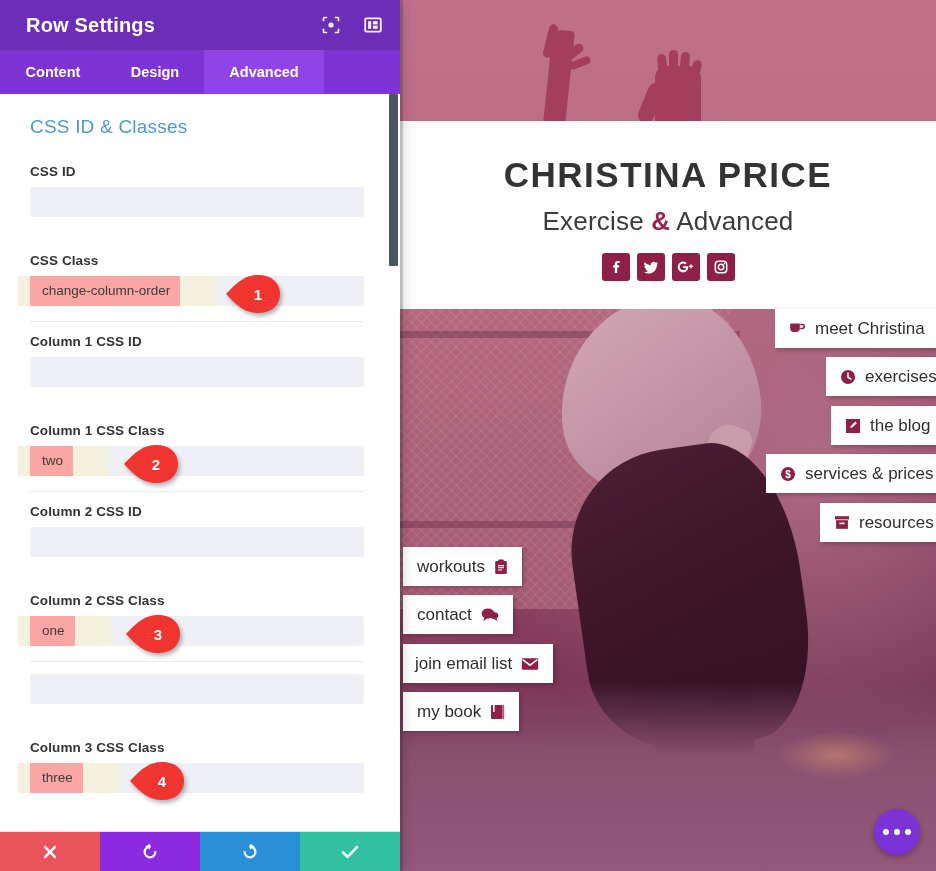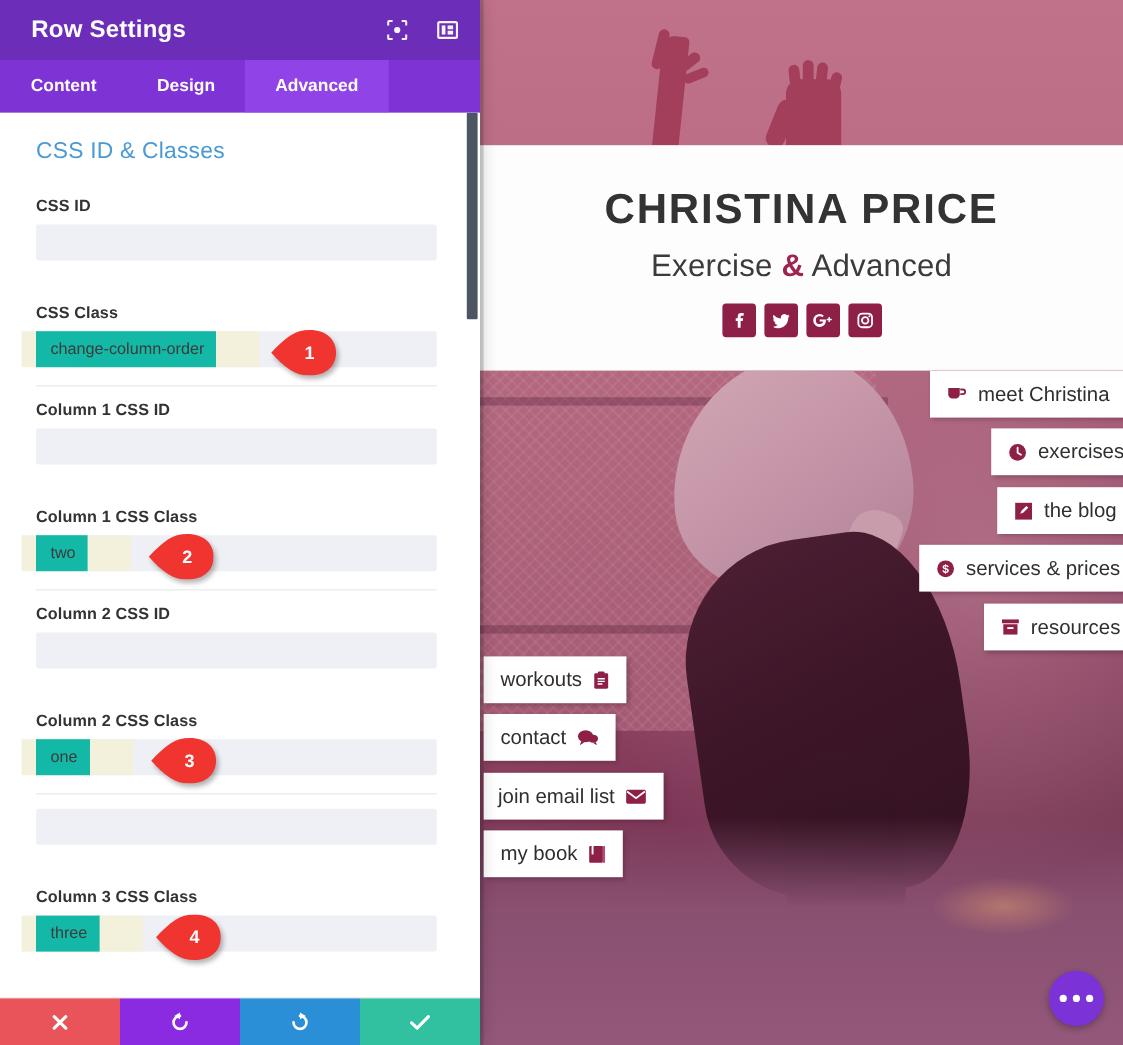--- a/index.html
+++ b/index.html
@@ -86,21 +86,21 @@
     cursor: text;
   }
   .field-value {
     display: inline-block;
     padding: 5px 10px 5px 12px;
     background: transparent;
     font-size: 13.5px; color: #3b3b3b;
     line-height: 20px;
   }
   .field-input.filled .field-value {
-    background: #14b8a6;
+    background: #fca5a5;
     box-shadow: -12px 0 0 #f3f1dc, 36px 0 0 #f3f1dc;
   }
   .field.has-divider { padding-bottom: 22px; margin-bottom: 6px; }
   .divider {
     position: absolute; left: 0; right: 0; bottom: 6px;
     height: 1px; background: #e9e9e9;
   }
   .field-gap { height: 22px; }
 
   

